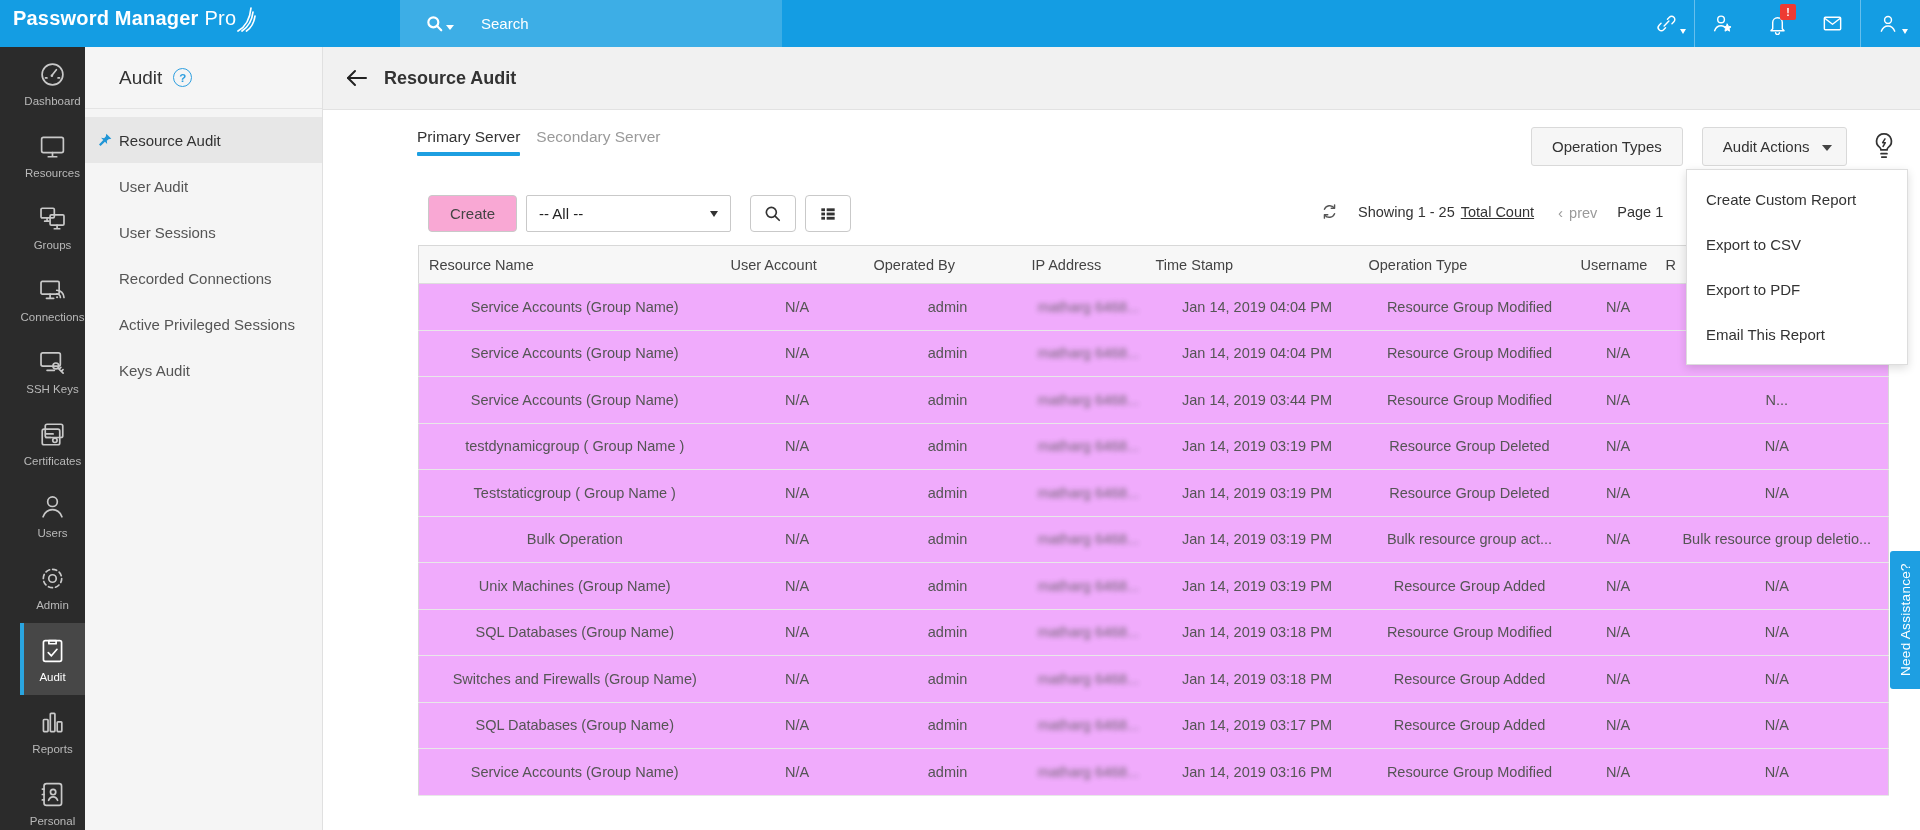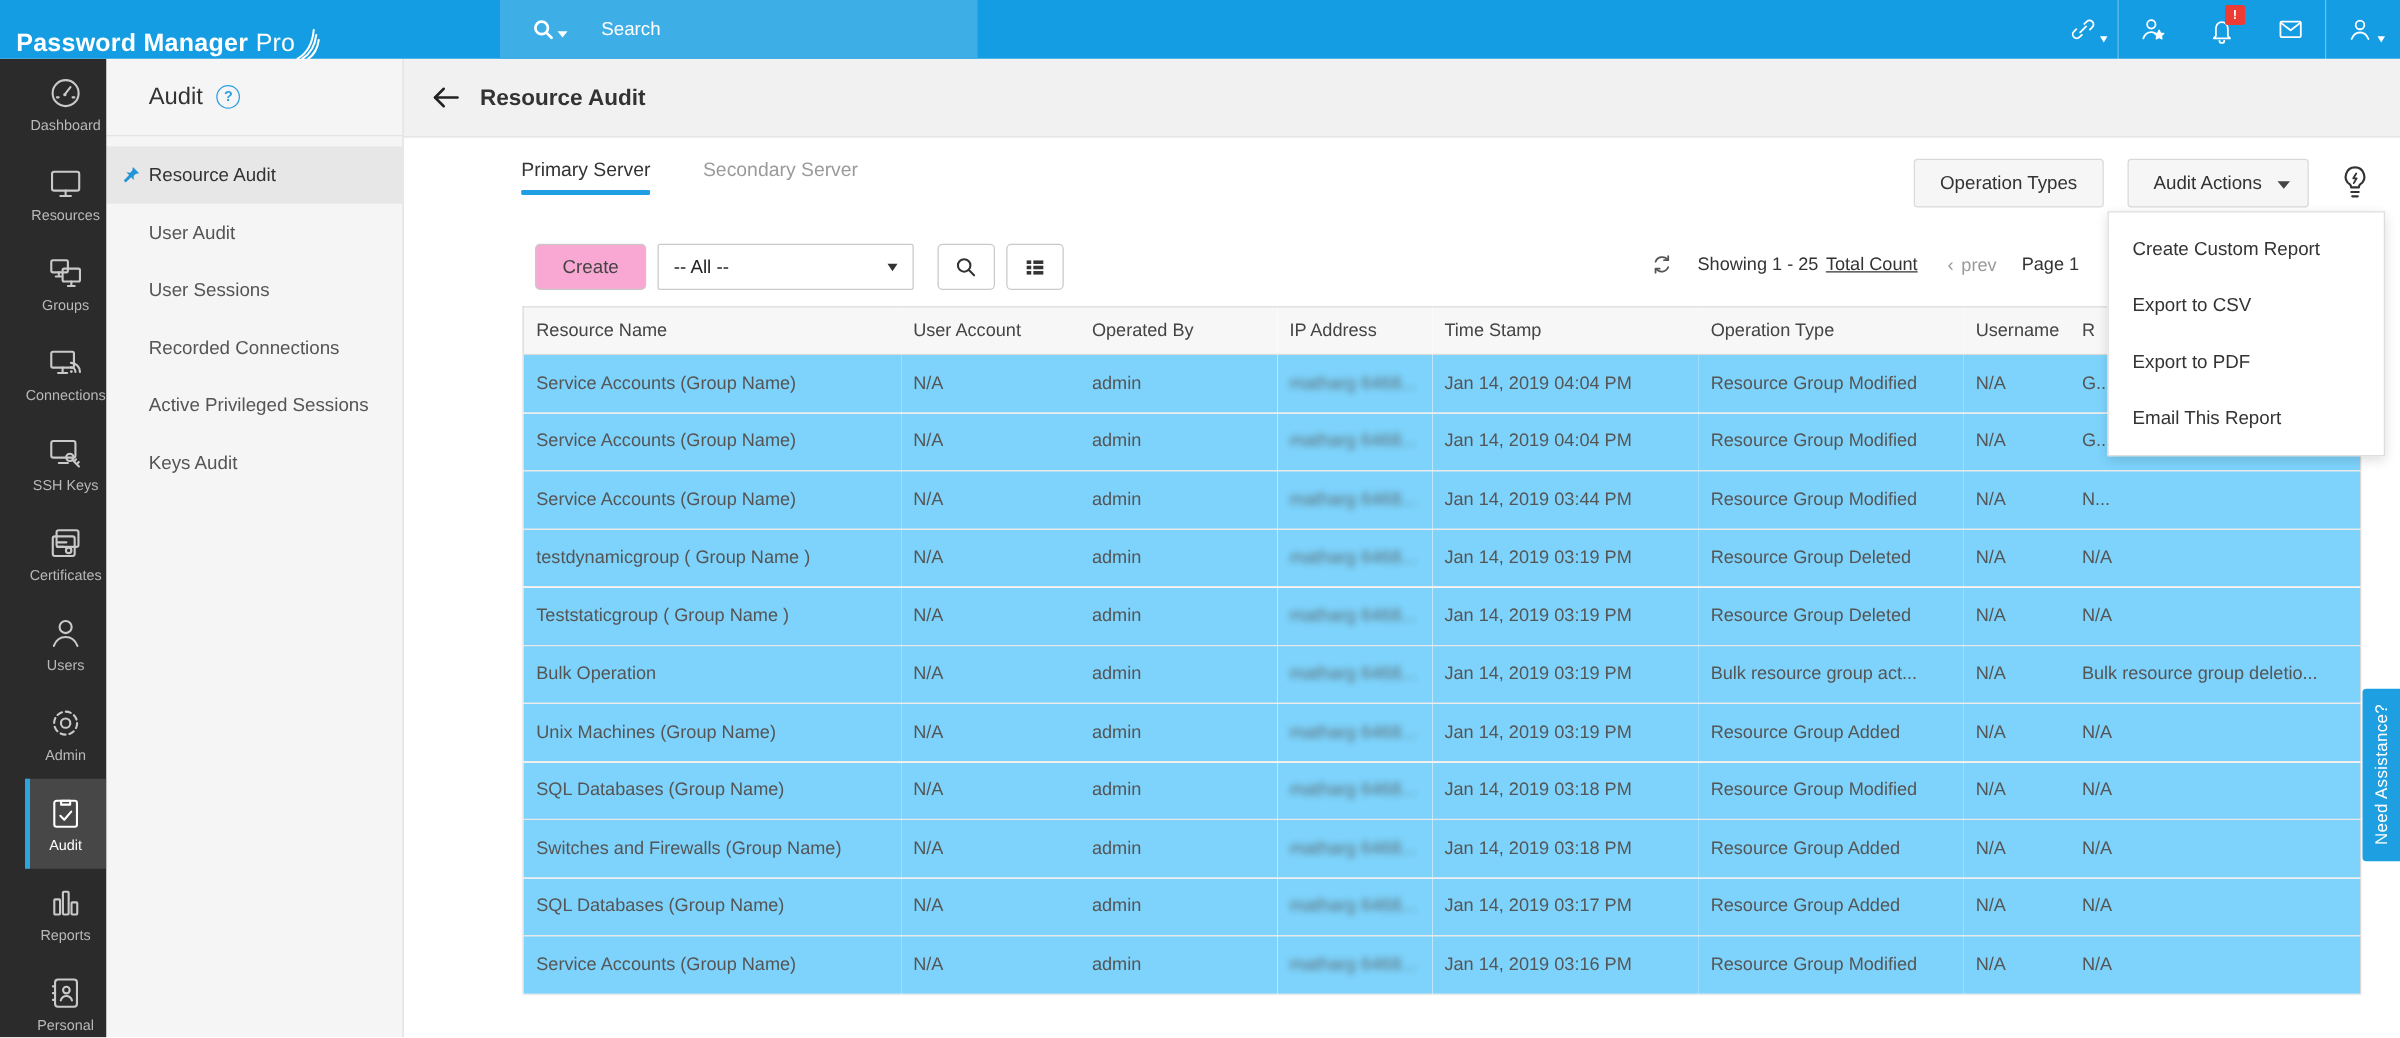--- a/index.html
+++ b/index.html
@@ -1,21 +1,21 @@
 <!DOCTYPE html>
 <html><head>
 <meta charset="utf-8">
 <style>
   * { margin:0; padding:0; box-sizing:border-box; }
   html,body { width:1920px; height:830px; font-family:"Liberation Sans", sans-serif; }
   .app { position:relative; width:1920px; height:830px; background:#fff; overflow:hidden; }
 
   
   .topbar { position:absolute; top:0; left:0; width:100%; height:47px; background:#149de3; z-index:50; }
-  .logo { position:absolute; left:13px; top:0; height:47px; display:flex; align-items:flex-end; color:#fff; font-size:20px; letter-spacing:.2px; cursor:pointer; }
+  .logo { position:absolute; left:13px; top:0; height:47px; display:flex; align-items:center; padding-bottom:11px; color:#fff; font-size:20px; letter-spacing:.2px; cursor:pointer; }
   .logo b { font-weight:700; }
   .logo .light { font-weight:400; margin-left:6px; }
   .swoosh { width:20px; height:26px; margin-left:1px; margin-bottom:-1px; }
   .searchbar { position:absolute; left:400px; top:0; width:382px; height:47px; background:#3daee6; display:flex; align-items:center; padding-left:25px; cursor:text; }
   .search-glyph { color:#fff; display:flex; align-items:center; }
   .search-glyph svg { width:20px; height:20px; stroke-width:2.6; }
   .caret { width:0; height:0; border-left:4px solid transparent; border-right:4px solid transparent; border-top:5px solid #fff; }
   .search-caret { margin:8px 0 0 1px; }
   .search-ph { margin-left:27px; color:#fff; font-size:15px; }
   .topbar-icons { position:absolute; right:4px; top:0; height:47px; display:flex; align-items:center; }
@@ -44,21 +44,21 @@
   .pin { position:absolute; left:12px; top:15px; width:16px; height:16px; color:#2196d6; display:none; }
   .submenu-item.active .pin { display:block; }
 
   
   .content { position:absolute; left:323px; top:47px; right:0; bottom:0; background:#fff; }
   .content-header { position:absolute; top:0; left:0; right:0; height:63px; background:#f1f1f1; border-bottom:1px solid #e2e2e2; display:flex; align-items:center; }
   .back-btn { margin-left:20px; width:26px; height:26px; color:#222; cursor:pointer; }
   .back-btn svg { width:26px; height:26px; stroke-width:2; }
   .page-title { margin-left:15px; font-size:18px; color:#333; }
 
-  .tabs { position:absolute; top:81px; left:94px; display:flex; gap:42px; }
+  .tabs { position:absolute; top:81px; left:94px; display:flex; gap:16px; }
   .tab { font-size:15.5px; color:#9a9a9a; padding-bottom:10px; cursor:pointer; position:relative; }
   .tab.active { color:#333; }
   .tab.active::after { content:""; position:absolute; left:0; right:0; bottom:0; height:4px; background:#1d9fe1; border-radius:1px; }
 
   .top-actions { position:absolute; top:80px; left:1208px; display:flex; align-items:center; }
   .btn-gray { height:39px; background:#f6f6f6; border:1px solid #d9d9d9; border-radius:3px; font-size:15px; color:#333; display:flex; align-items:center; justify-content:center; padding:0 20px; cursor:pointer; }
   .btn-audit-actions { margin-left:19px; padding-right:14px; }
   .dark-caret { border-top-color:#444; border-left-width:5px; border-right-width:5px; border-top-width:6px; margin:3px 0 0 12px; }
   .bulb-btn { margin-left:22px; width:32px; height:34px; color:#333; cursor:pointer; }
   .bulb-btn svg { width:30px; height:32px; stroke-width:1.4; }
@@ -77,21 +77,21 @@
   .refresh-btn svg { width:19px; height:19px; stroke-width:1.8; }
   .total-count { text-decoration:underline; cursor:pointer; margin-left:6px; }
   .prev { color:#9a9a9a; margin-left:24px; cursor:pointer; }
   .prev .chev { font-size:15px; margin-right:6px; }
   .page-ind { margin-left:20px; }
 
   .table-wrap { position:absolute; left:95px; top:198px; width:1470px; }
   table { width:100%; border-collapse:collapse; table-layout:fixed; border:1px solid #d8d8d8; }
   thead th { height:38px; background:#f7f7f7; text-align:left; font-weight:normal; font-size:14.5px; color:#444; padding-left:10px; border-bottom:1px solid #ddd; white-space:nowrap; overflow:hidden; }
   tbody td { height:46.5px; font-size:14.5px; color:#555; padding-left:10px; border-bottom:1px solid #e8e8e8; white-space:nowrap; overflow:hidden; }
-  tbody tr { background:#7dd3fc; }
+  tbody tr { background:#f0abfc;text-align:center; }
   .redacted { filter:blur(2.6px); opacity:.8; color:#555; }
 
   .dropdown { position:absolute; left:1363px; top:122px; width:222px; background:#fff; border:1px solid #ddd; box-shadow:0 3px 9px rgba(0,0,0,.14); z-index:45; padding:7px 0; }
   .dropdown-item { height:45px; display:flex; align-items:center; padding-left:19px; font-size:15px; color:#333; cursor:pointer; white-space:nowrap; }
 
   .need-assist { position:absolute; right:0; top:504px; width:30px; height:138px; background:#1e9fe2; color:#fff; display:flex; align-items:center; justify-content:center; writing-mode:vertical-rl; transform:rotate(180deg); font-size:13.5px; letter-spacing:.3px; cursor:pointer; border-radius:0 3px 3px 0; z-index:46; }
 </style>
 </head>
 <body>
 

